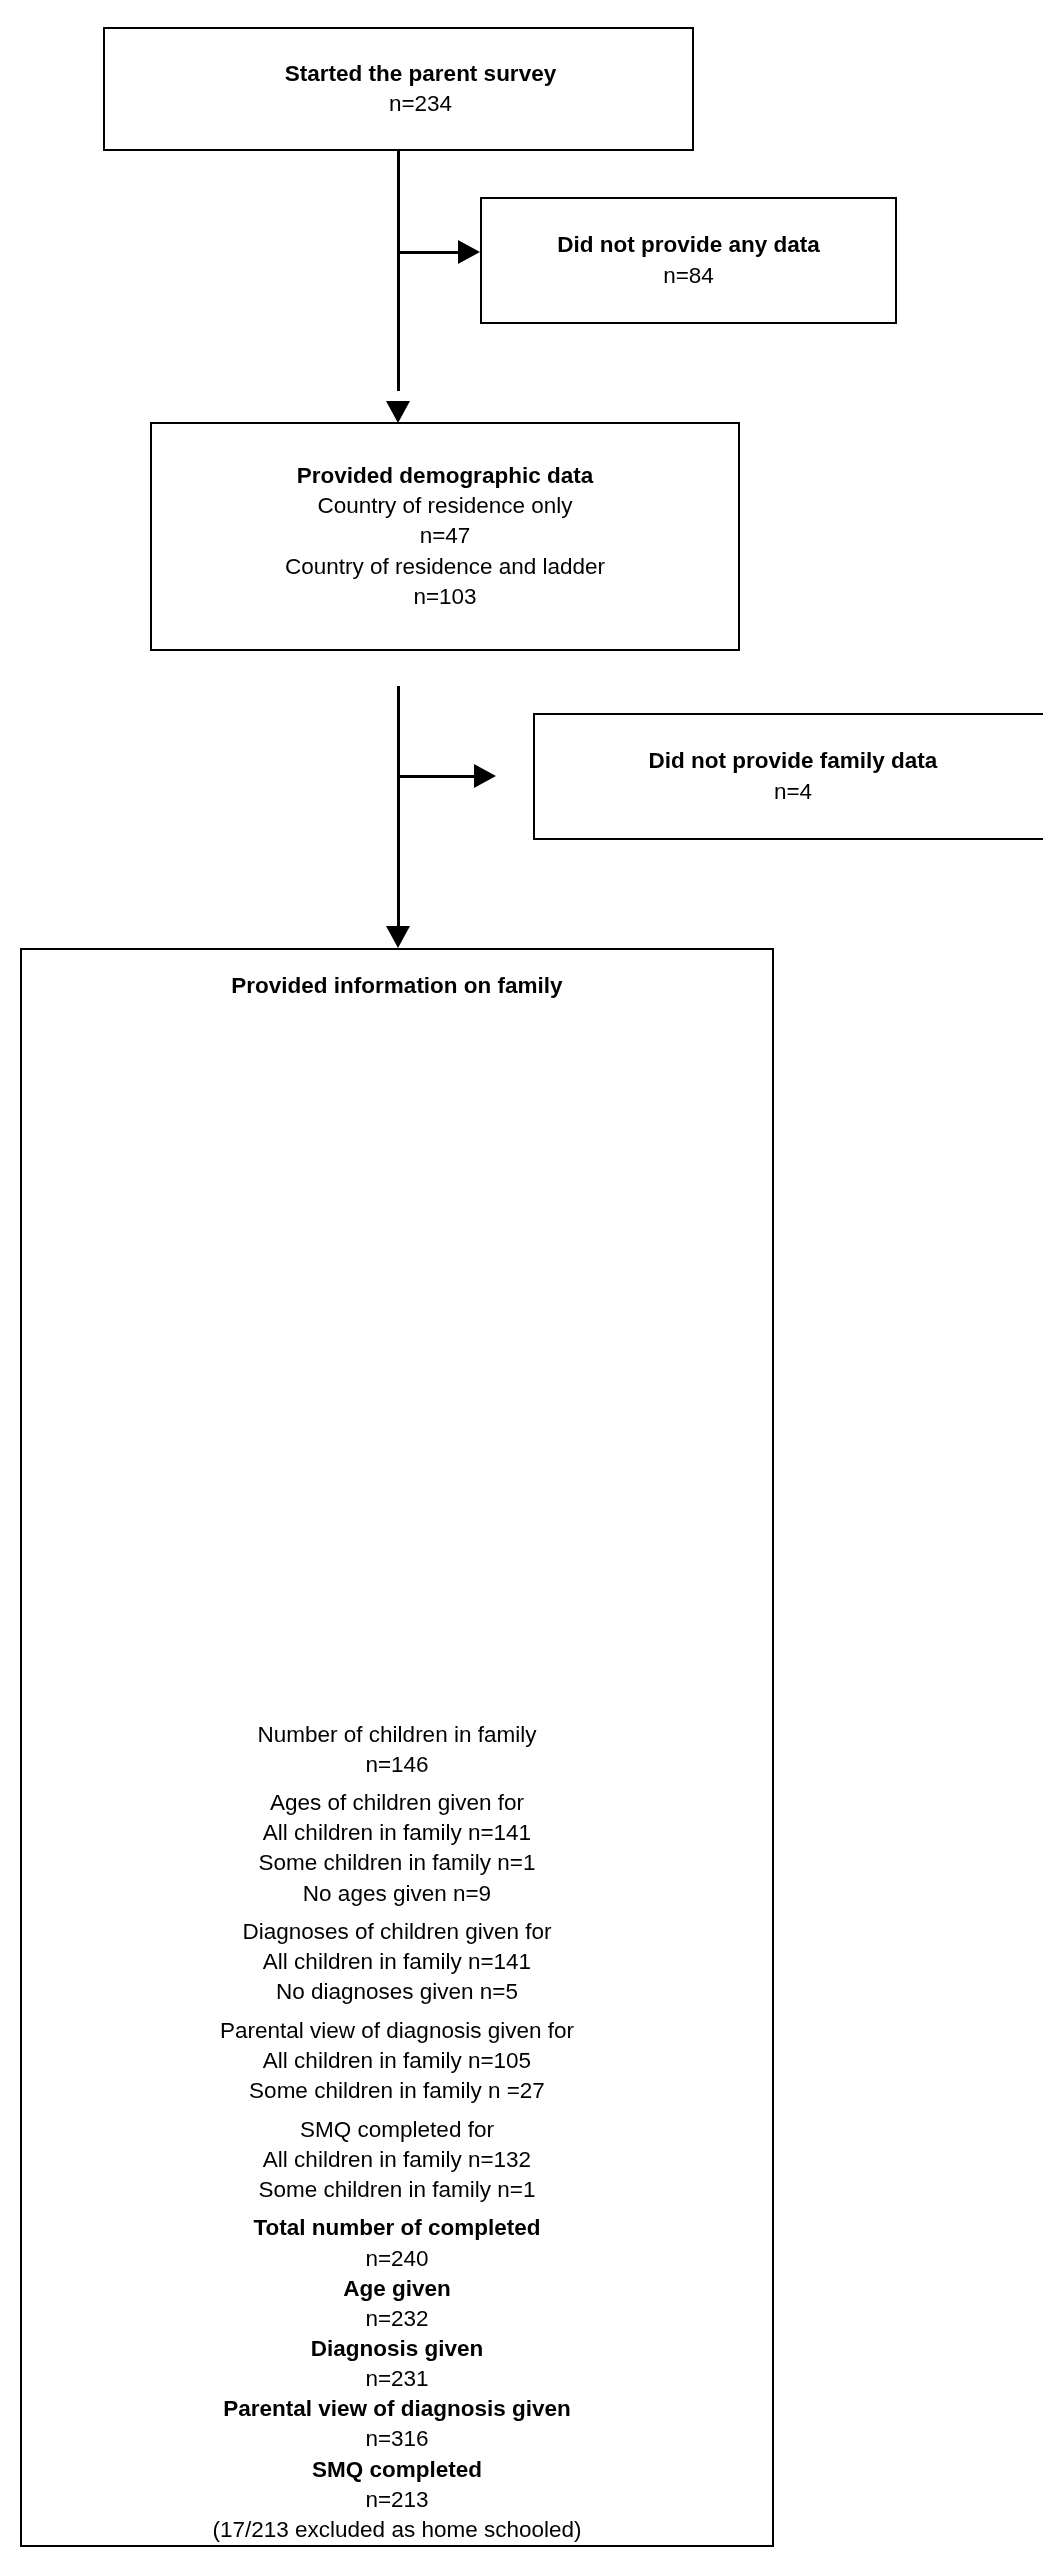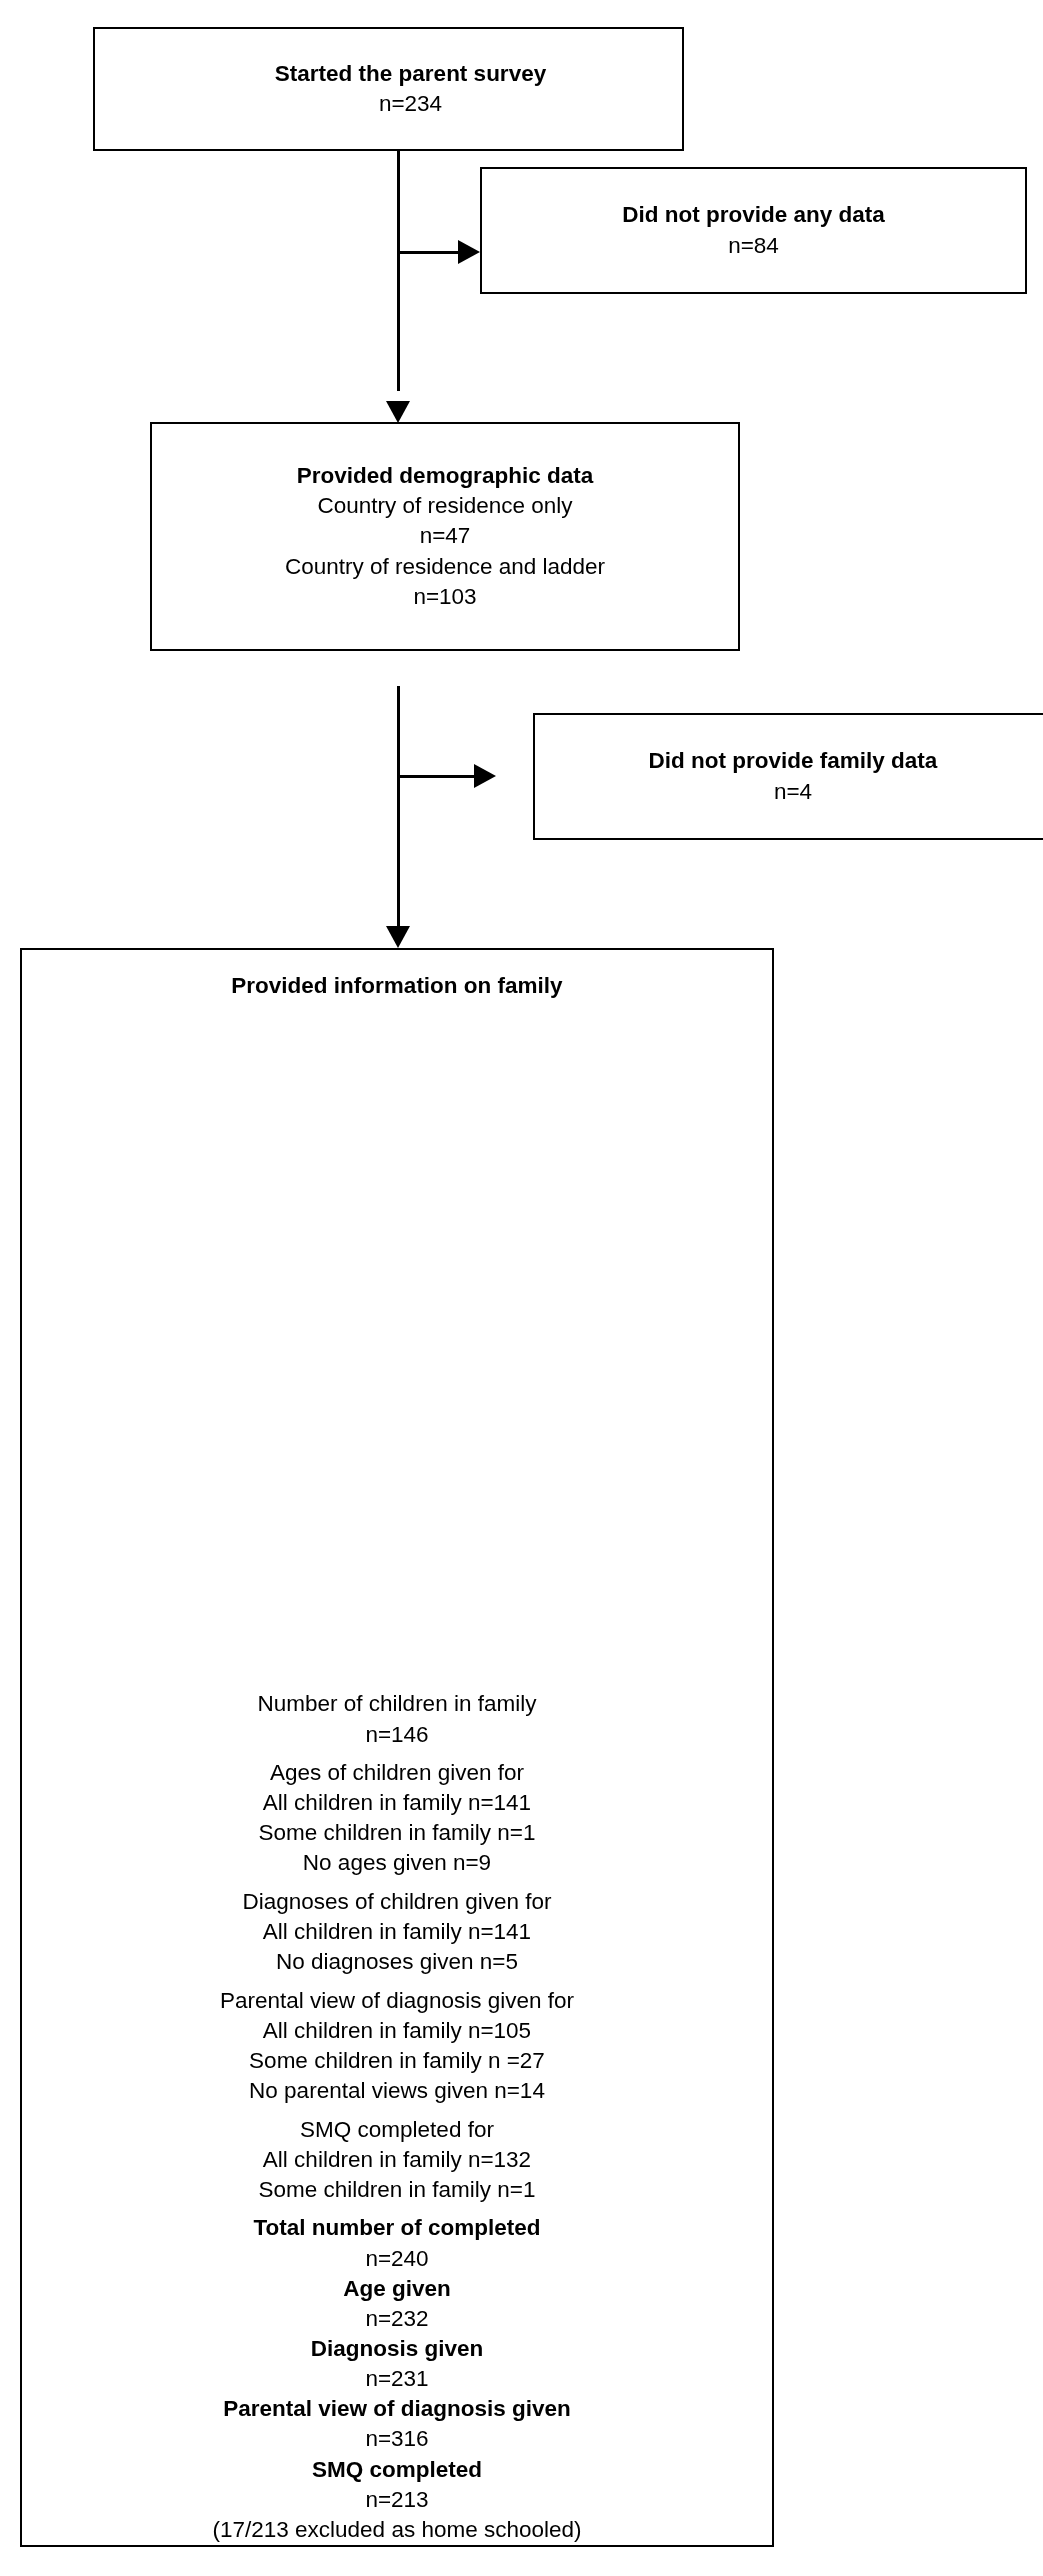--- a/index.html
+++ b/index.html
@@ -32,27 +32,27 @@
   .txt {
     line-height: 1.34;
     text-align: center;
     white-space: nowrap;
   }
   .bold { font-weight: bold; }
   .spacer { height: 0.95em; }
 
   
   #box-started {
-    left: 93px; top: 27.4px; width: 591px; height: 124px; padding-left: 44px;
+    left: 103px; top: 27.4px; width: 591px; height: 124px; padding-left: 44px;
   }
   #box-started .txt { font-size: 22.5px; }
 
   
   #box-no-data {
-    left: 480px; top: 167px; width: 547px; height: 127px;
+    left: 480px; top: 197px; width: 417px; height: 127px;
   }
   #box-no-data .txt { font-size: 22.5px; }
 
   
   #box-demographic {
     left: 104px; top: 422px; width: 590px; height: 229px; margin-left: 46px;
   }
   #box-demographic .txt { font-size: 22.5px; }
 
   
@@ -155,21 +155,20 @@
         <div class="txt">Some children in family n=1</div>
         <div class="txt">No ages given n=9</div>
         <div class="spacer"></div>
         <div class="txt">Diagnoses of children given for</div>
         <div class="txt">All children in family n=141</div>
         <div class="txt">No diagnoses given n=5</div>
         <div class="spacer"></div>
         <div class="txt">Parental view of diagnosis given for</div>
         <div class="txt">All children in family n=105</div>
         <div class="txt">Some children in family n =27</div>
-        <div class="txt">No parental views given n=14</div>
         <div class="spacer"></div>
         <div class="txt">SMQ completed for</div>
         <div class="txt">All children in family n=132</div>
         <div class="txt">Some children in family n=1</div>
         <div class="spacer"></div>
         <div class="txt bold">Total number of completed</div>
         <div class="txt">n=240</div>
         <div class="txt bold">Age given</div>
         <div class="txt">n=232</div>
         <div class="txt bold">Diagnosis given</div>

